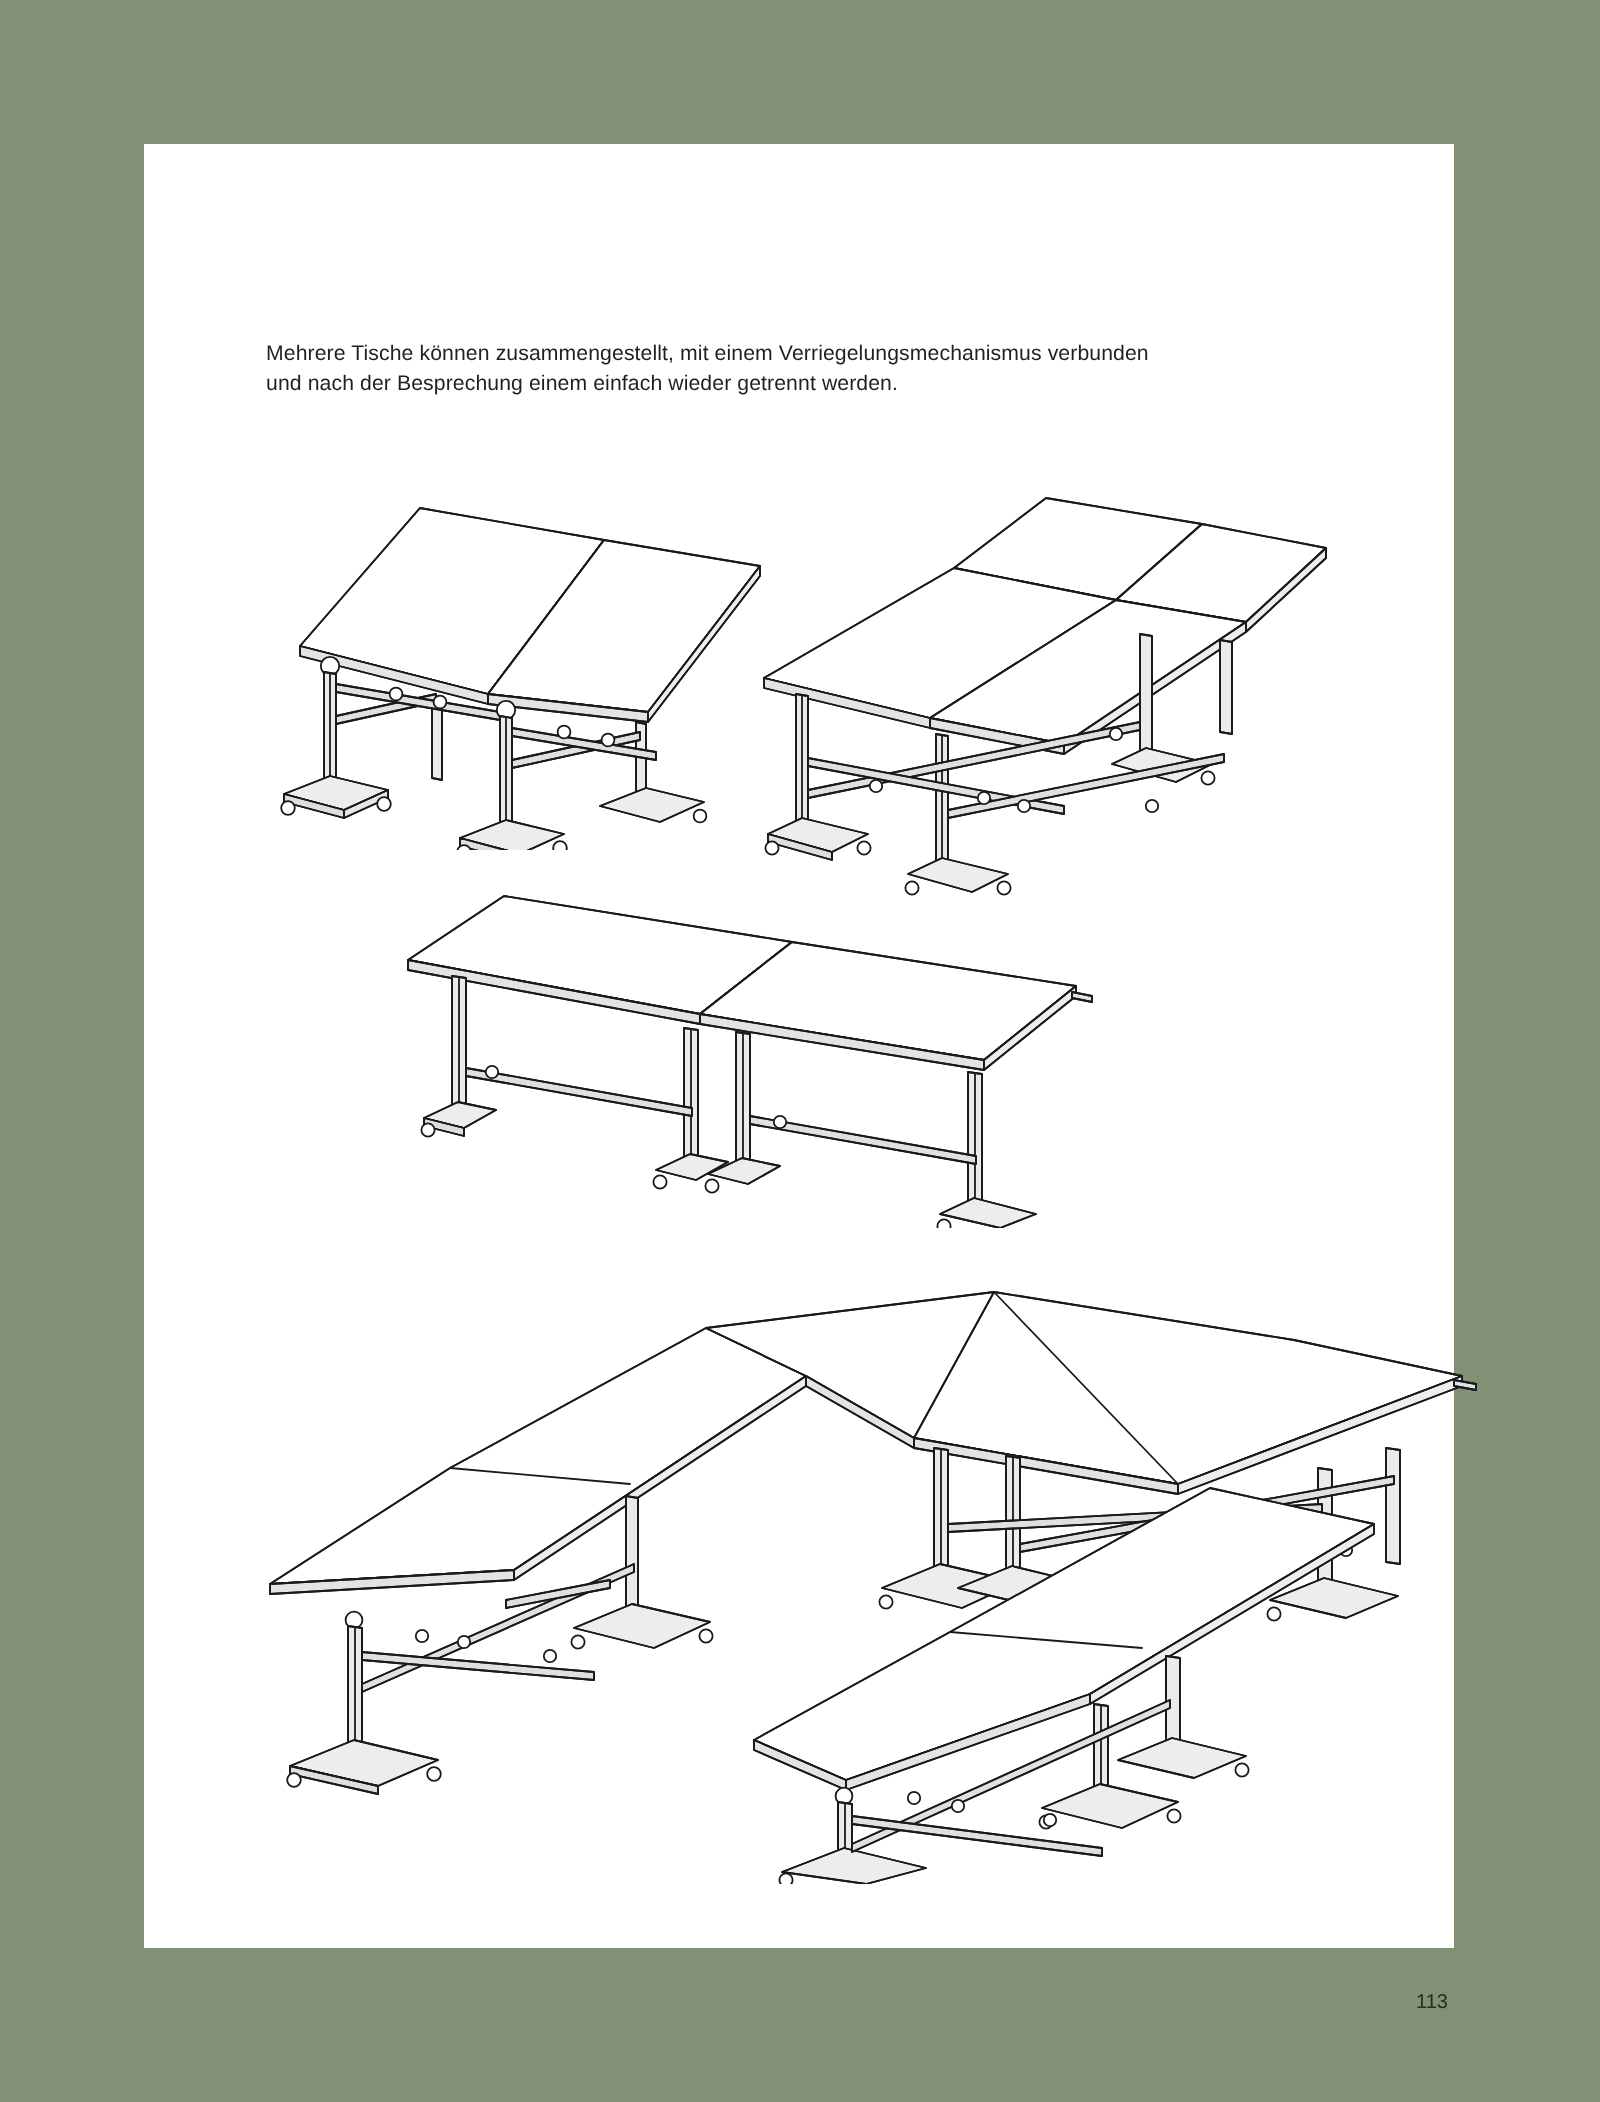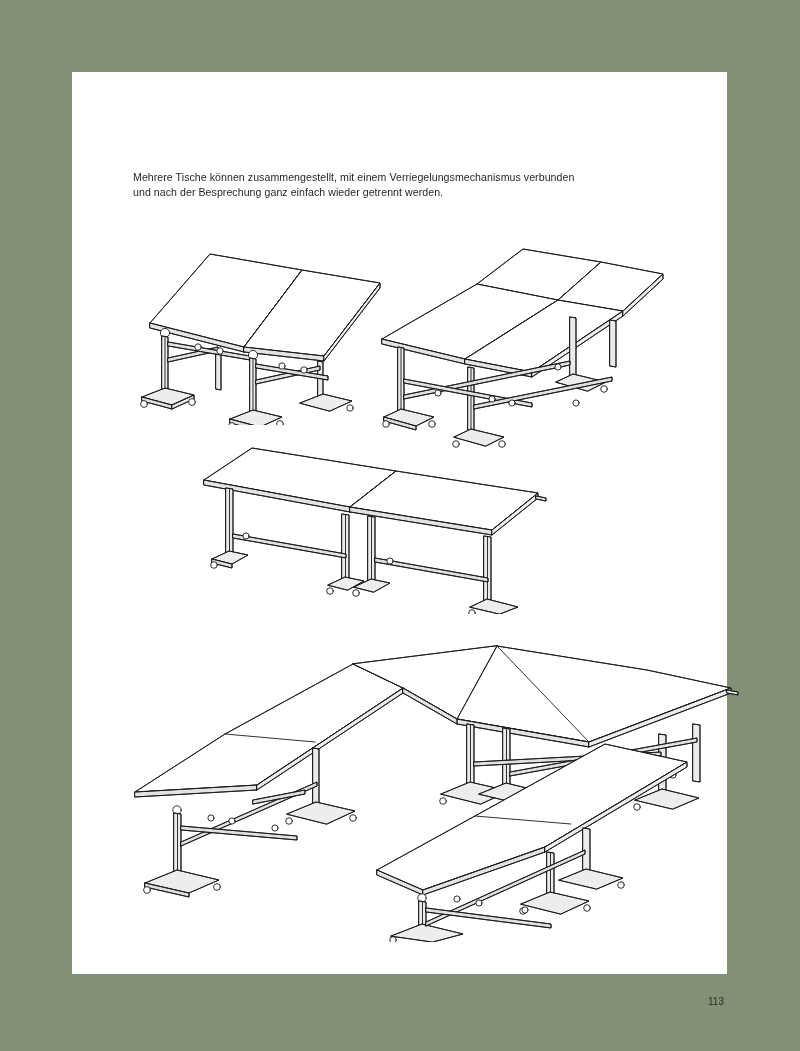--- a/index.html
+++ b/index.html
@@ -55,21 +55,21 @@
     font-family: "Liberation Sans", sans-serif;
   }
 </style>
 </head>
 <body>
 
 <div id="page-sheet">
 
   <div id="caption">
     <span class="cap-line">Mehrere Tische können zusammengestellt, mit einem Verriegelungsmechanismus verbunden</span>
-    <span class="cap-line">und nach der Besprechung ganz einfach wieder getrennt werden.</span>
+    <span class="cap-line">und nach der Besprechung einem einfach wieder getrennt werden.</span>
   </div>
 
   <div class="figure" id="figure-1">
     <svg viewBox="0 0 260 195" xmlns="http://www.w3.org/2000/svg" fill="none" stroke="#1a1a1a" stroke-width="0.9" stroke-linejoin="round" stroke-linecap="round">
       <g>
 
         <polygon points="18,93 78,24 170,40 112,117" fill="#ffffff"></polygon>
         <polygon points="18,93 78,24 170,40 112,117"></polygon>
 
         <polygon points="18,93 112,117 112,122 18,98" fill="#e4e4e4"></polygon>

